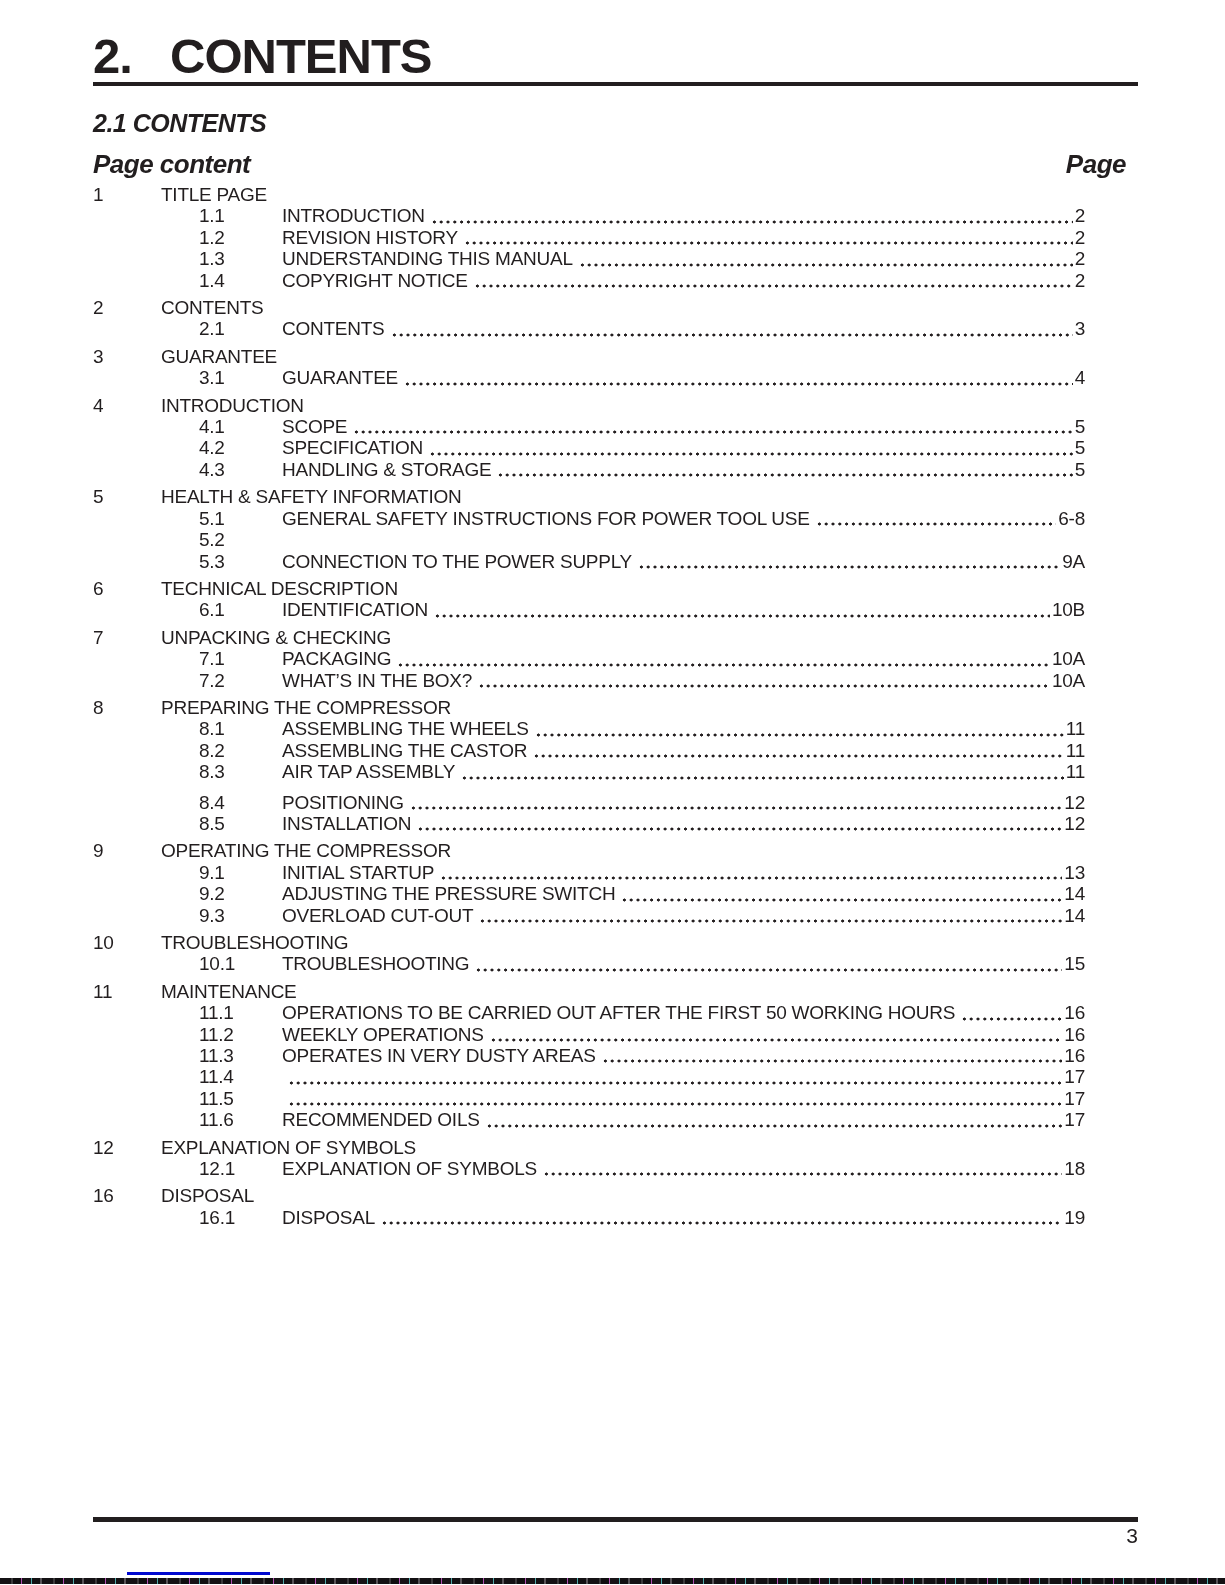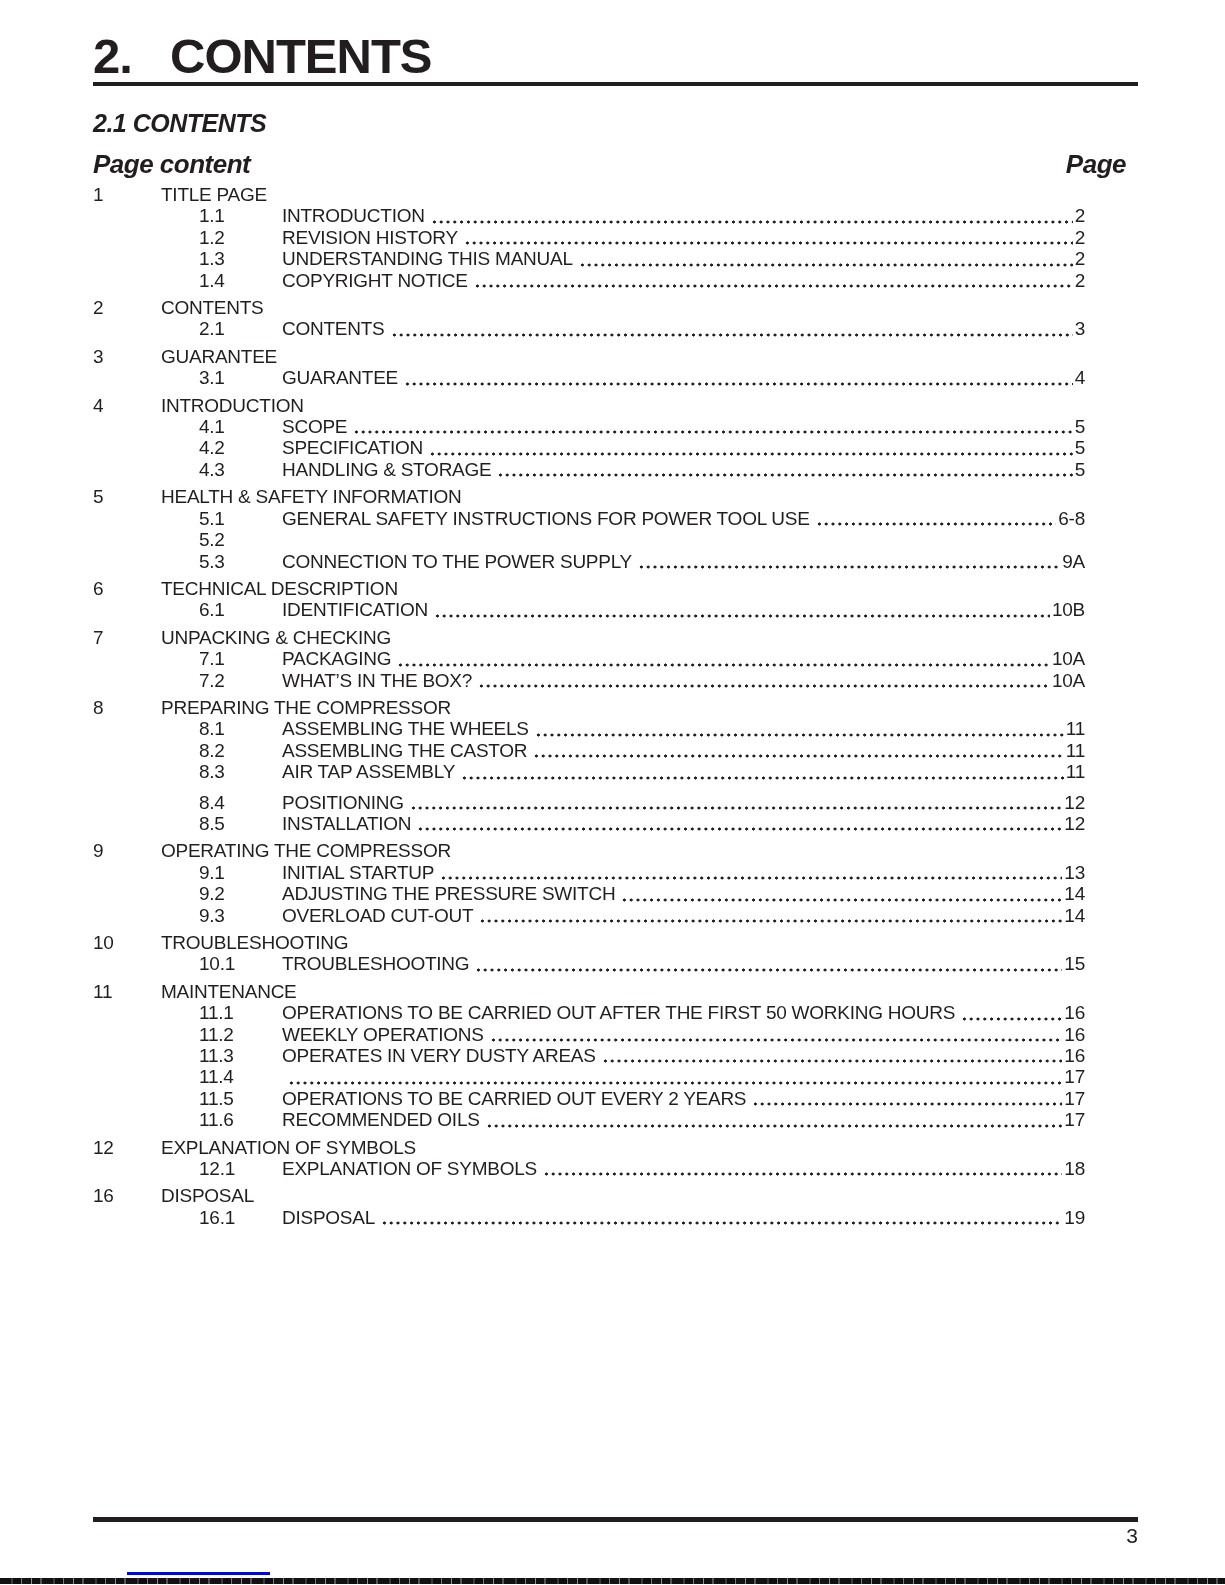--- a/index.html
+++ b/index.html
@@ -335,21 +335,20 @@
       <div class="row item">
         <span class="num t">11.4</span>
         <div class="body">
           <span class="leader"></span>
           <span class="pg t">17</span>
         </div>
       </div>
       <div class="row item">
         <span class="num t">11.5</span>
         <div class="body">
-          <span class="t">OPERATIONS TO BE CARRIED OUT EVERY 2 YEARS</span>
           <span class="leader"></span>
           <span class="pg t">17</span>
         </div>
       </div>
       <div class="row item">
         <span class="num t">11.6</span>
         <div class="body">
           <span class="t">RECOMMENDED OILS</span>
           <span class="leader"></span>
           <span class="pg t">17</span>

